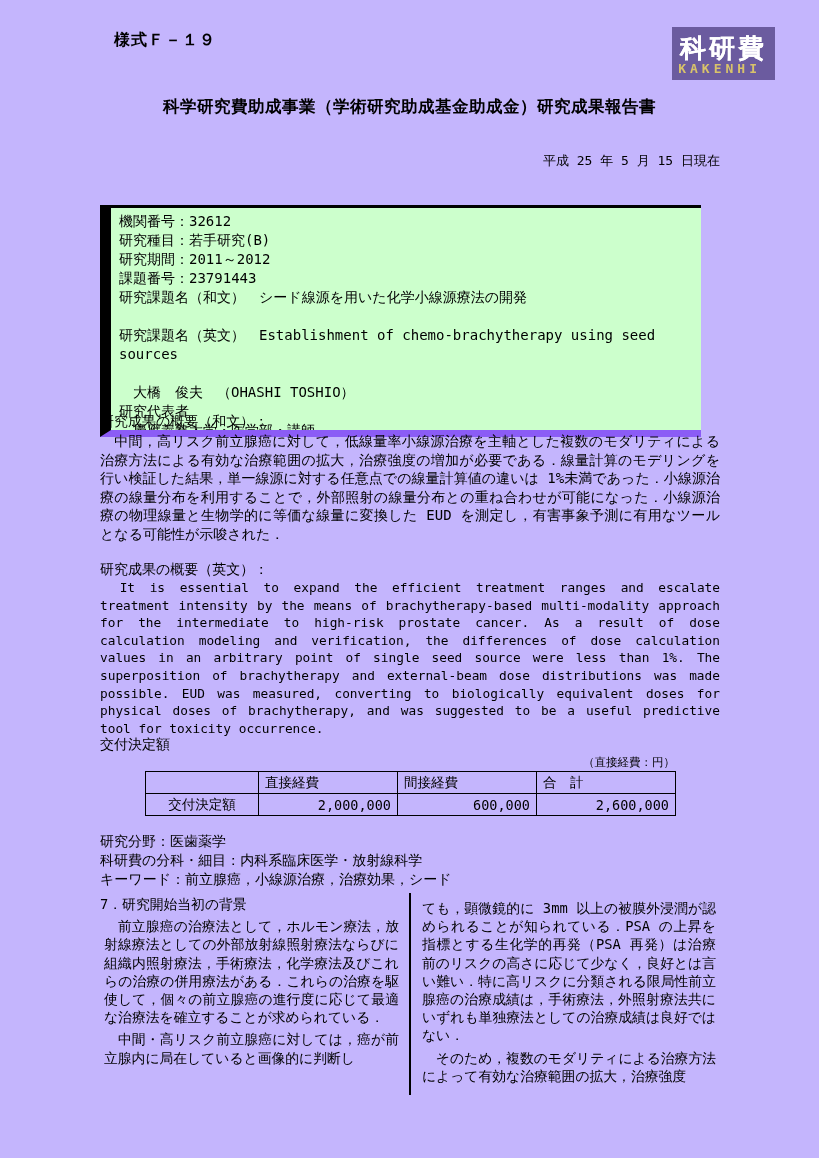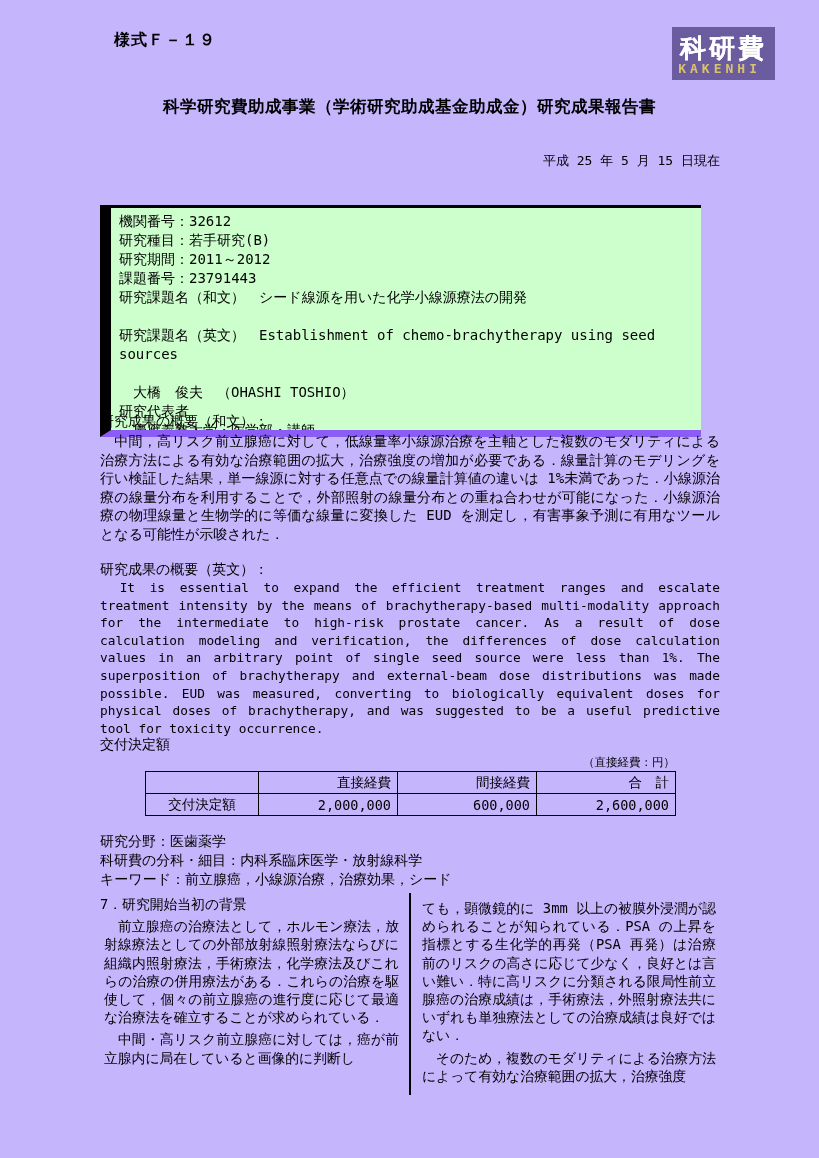--- a/index.html
+++ b/index.html
@@ -72,21 +72,21 @@
     border-collapse:collapse;
     font-size:13.5px;
   }
   .grant-table td,.grant-table th{
     border:1.5px solid #000;
     height:21px;padding:0 6px;
     font-weight:normal;
   }
   .grant-table .c0{width:100px;text-align:center;}
   .grant-table .c1,.grant-table .c2,.grant-table .c3{width:126px;}
-  .grant-table thead td{text-align:right;}
+  .grant-table thead td{text-align:left;}
   .grant-table tbody td.num{text-align:right;}
   .grant-table tbody td.c0{text-align:center;}
   .field-line{
     position:absolute;left:100px;font-size:14px;white-space:pre;
   }
   .col-left{
     position:absolute;left:100px;top:895px;width:303px;
     font-size:13.8px;line-height:18.2px;text-align:justify;
   }
   .col-right{

